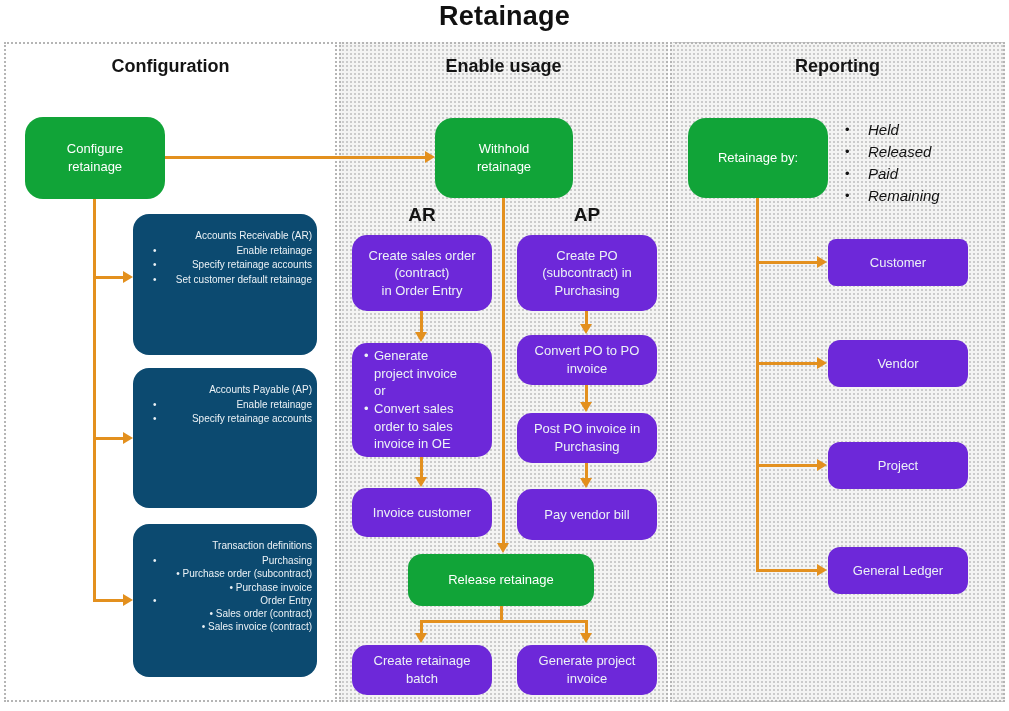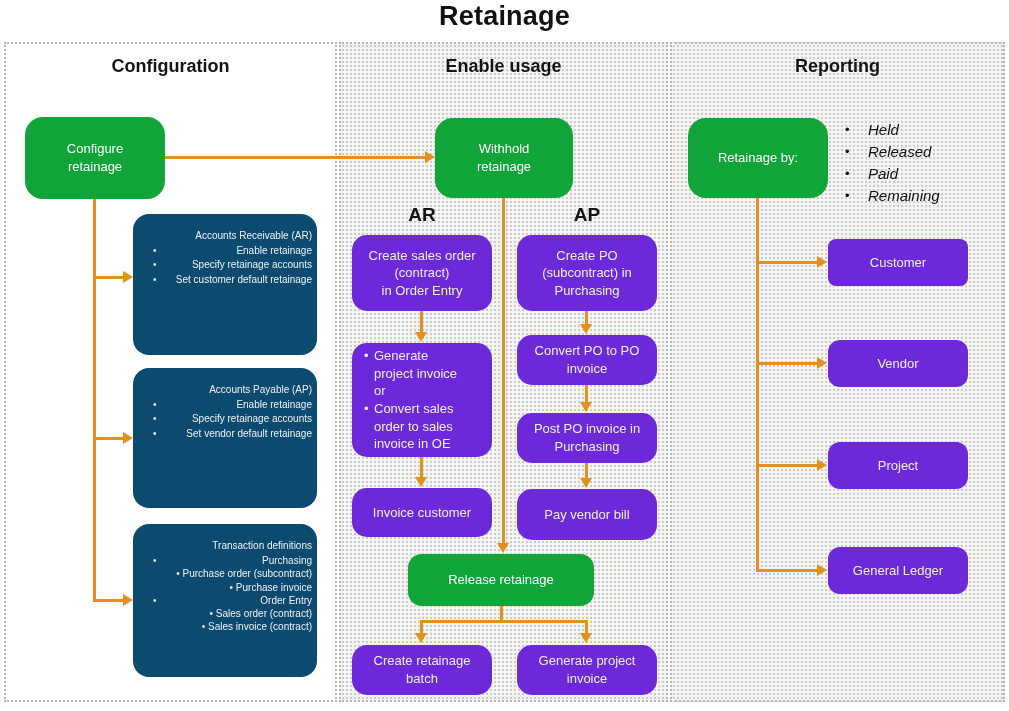--- a/index.html
+++ b/index.html
@@ -80,21 +80,20 @@
       <li>Specify retainage accounts</li>
       <li>Set customer default retainage</li>
     </ul>
   </div>
 
   <div class="cfgbox" style="left:133px;top:368px;width:184px;height:140px;">
     <div class="cfg-title">Accounts Payable (AP)</div>
     <ul>
       <li>Enable retainage</li>
       <li>Specify retainage accounts</li>
-      <li>Set vendor default retainage</li>
     </ul>
   </div>
 
   <div class="cfgbox" style="left:133px;top:524px;width:184px;height:153px;">
     <div class="cfg-title">Transaction definitions</div>
     <div class="txline lv1">Purchasing</div>
     <div class="txline lv2">Purchase order (subcontract)</div>
     <div class="txline lv3">Purchase invoice</div>
     <div class="txline lv1">Order Entry</div>
     <div class="txline lv2">Sales order (contract)</div>

